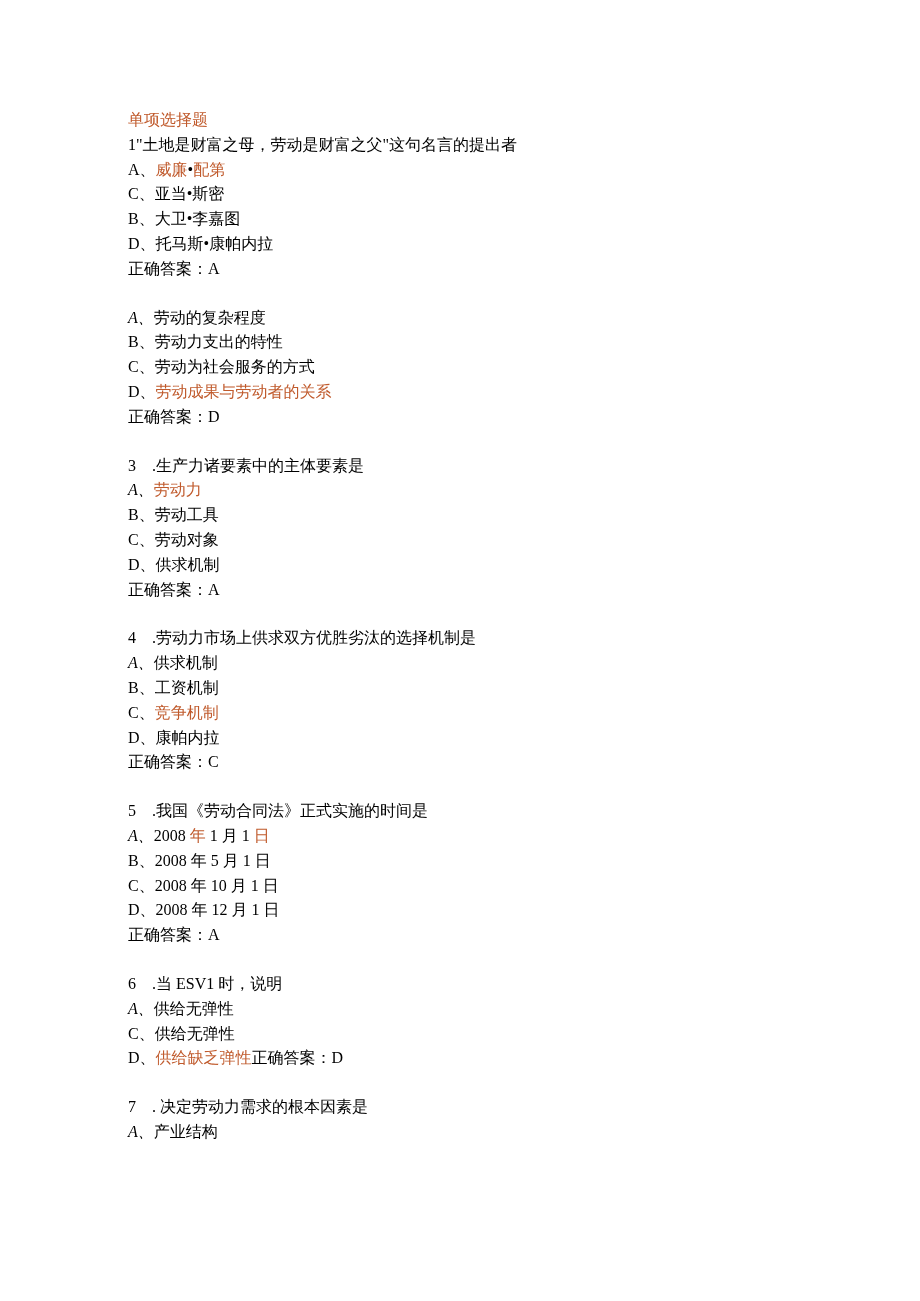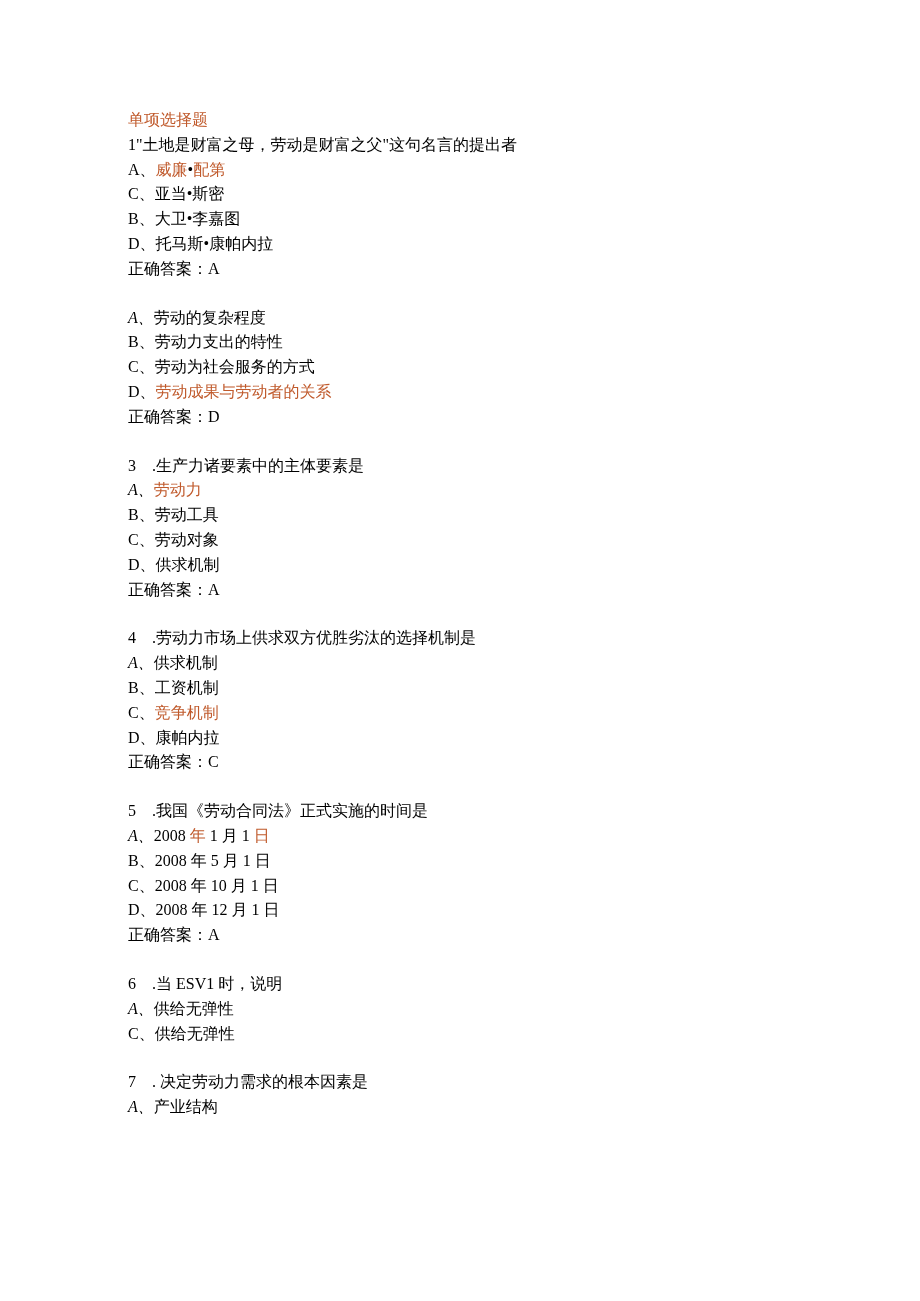--- a/index.html
+++ b/index.html
@@ -137,20 +137,23 @@
   <div class="block">
     <div class="line">
       <span>6　.</span><span>当 ESV1 时，说明</span>
     </div>
     <div class="line">
       <span style="font-style:italic">A、</span><span>供给无弹性</span>
     </div>
     <div class="line">
       <span>C、</span><span>供给无弹性</span>
     </div>
+    <div class="line">
+      <span>D、</span><span class="orange">供给缺乏弹性</span><span>正确答案：D</span>
+    </div>
   </div>
 
   <div class="block">
     <div class="line">
       <span>7　. </span><span>决定劳动力需求的根本因素是</span>
     </div>
     <div class="line">
       <span style="font-style:italic">A、</span><span>产业结构</span>
     </div>
   </div>

